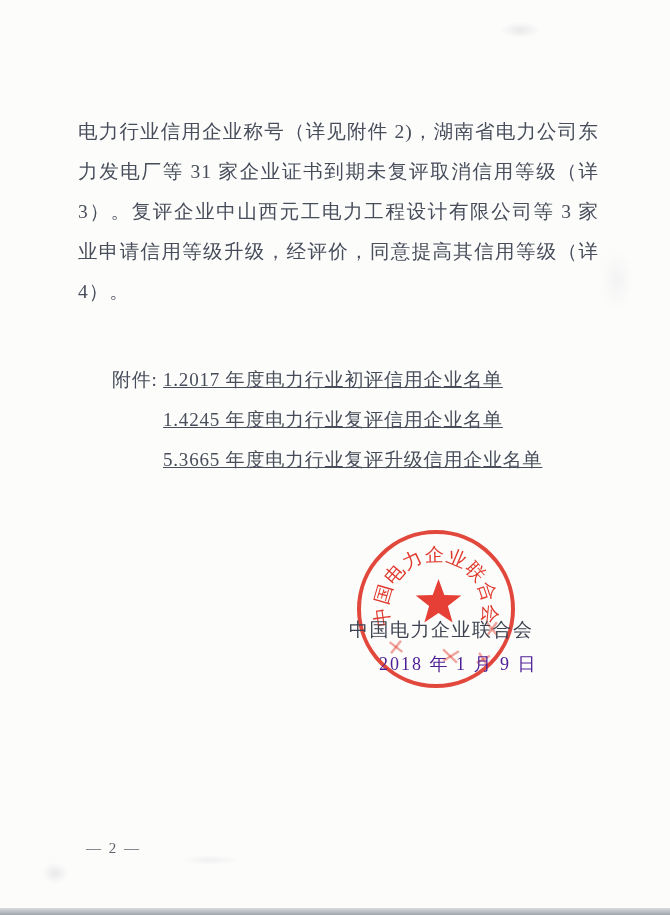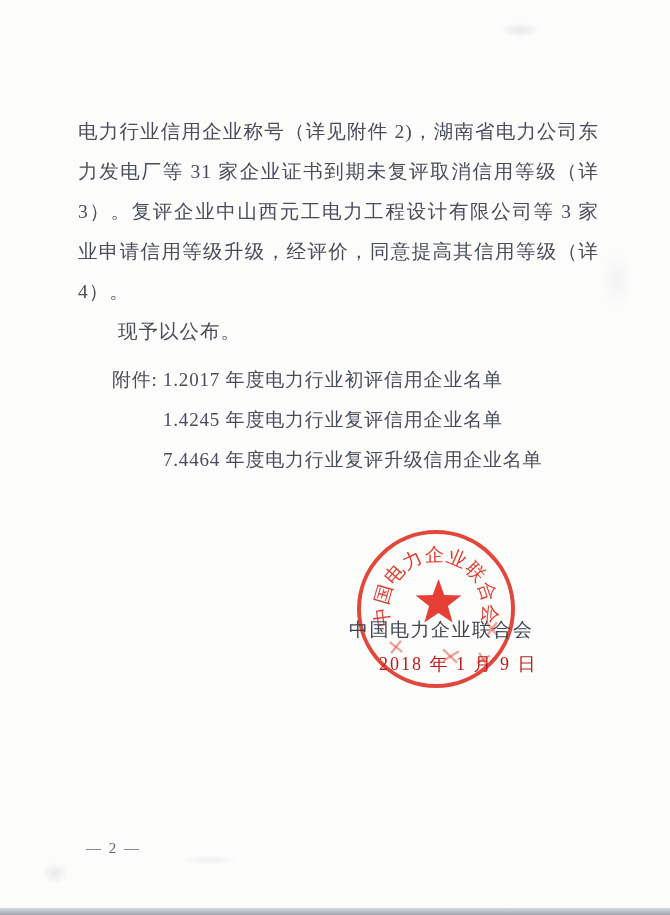--- a/index.html
+++ b/index.html
@@ -29,36 +29,36 @@
   
   .attachments {
     position: absolute;
     left: 112px; top: 360px;
     font-size: 19px;
     line-height: 40px;
     color: #474d5a;
     letter-spacing: 0.8px;
     filter: blur(0.25px);
   }
-  .att-row { white-space: nowrap; }
+  .att-row { white-space: nowrap; text-decoration: underline; }
   .att-label { display: inline-block; width: 51px; }
   .att-item.cont { margin-left: 51px; }
 
   
   .sig-org {
     position: absolute; left: 349px; top: 617px;
     font-size: 19px; letter-spacing: 1.5px;
     color: #3d4350; white-space: nowrap;
     filter: blur(0.25px);
     z-index: 3;
   }
   .sig-date {
     position: absolute; left: 379px; top: 652px;
     font-size: 18px; letter-spacing: 2px;
-    color: #b91c1c; white-space: nowrap;
+    color: #4c1d95; white-space: nowrap;
     filter: blur(0.25px);
     z-index: 3;
   }
 
   
   .seal-svg {
     position: absolute; left: 346px; top: 519px;
     width: 180px; height: 180px;
     z-index: 2;
     filter: blur(0.35px);
@@ -97,32 +97,31 @@
 <body>
 
 <div class="page">
 
   <div class="body-text">
     <div class="bl just">电力行业信用企业称号（详见附件 2)，湖南省电力公司东江水</div>
     <div class="bl just">力发电厂等 31 家企业证书到期未复评取消信用等级（详见附件</div>
     <div class="bl just">3）。复评企业中山西元工电力工程设计有限公司等 3 家受评企</div>
     <div class="bl just">业申请信用等级升级，经评价，同意提高其信用等级（详见附件</div>
     <div class="bl">4）。</div>
-    <div class="bl indent">现予以公布。</div>
   </div>
 
   <div class="attachments">
     <div class="att-row">
       <span class="att-label">附件:</span><span class="att-item">1.2017 年度电力行业初评信用企业名单</span>
     </div>
     <div class="att-row">
       <span class="att-item cont">1.4245 年度电力行业复评信用企业名单</span>
     </div>
     <div class="att-row">
-      <span class="att-item cont">7.4464 年度电力行业复评升级信用企业名单</span>
+      <span class="att-item cont">5.3665 年度电力行业复评升级信用企业名单</span>
     </div>
   </div>
 
   <svg class="seal-svg" viewBox="0 0 180 180" aria-hidden="true">
 
     <circle cx="90" cy="90" r="77" fill="none" stroke="#e0372b" stroke-width="4" stroke-opacity="0.92"></circle>
 
     <defs>
       <path id="sealArc" d="M 44.9 106.4 A 48 48 0 1 1 135.1 106.4" fill="none"></path>
     </defs>

